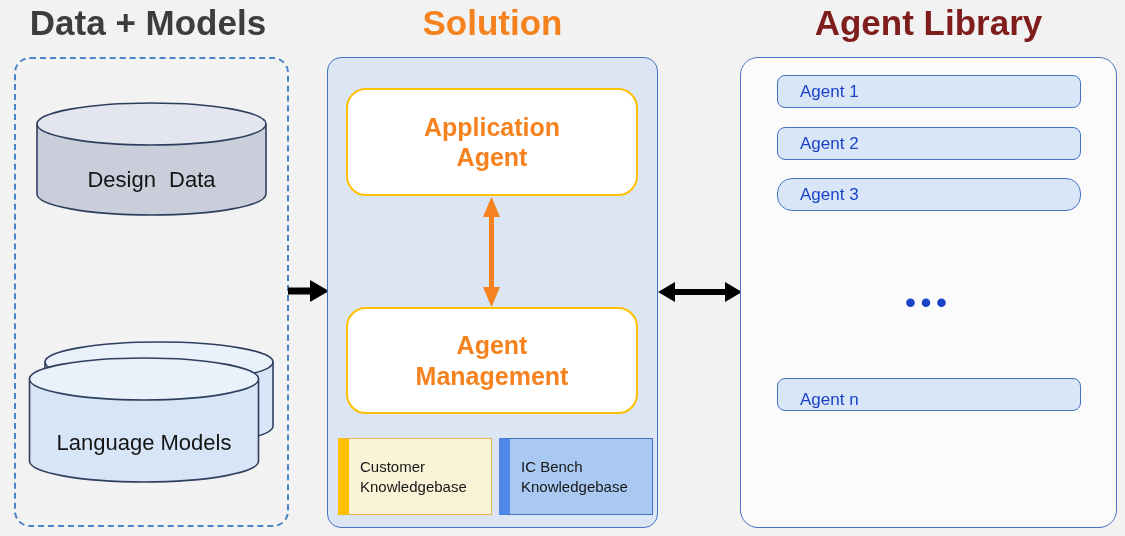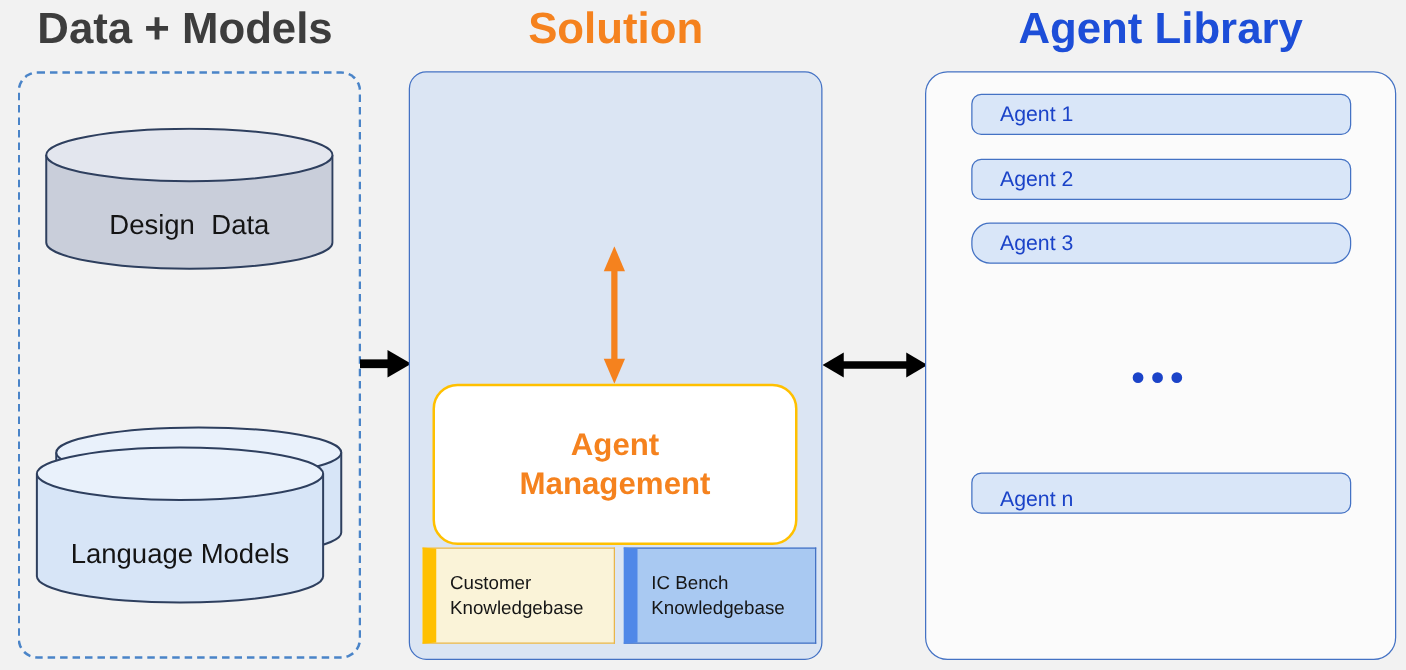--- a/index.html
+++ b/index.html
@@ -18,21 +18,21 @@
     position: absolute;
     top: 2px;
     text-align: center;
     font-size: 35px;
     font-weight: 700;
     letter-spacing: 0px;
     line-height: 1.2;
   }
   .title-data   { left: 8px;   width: 280px; color: #3D3D3D; }
   .title-sol    { left: 327px; width: 331px; color: #F5821E; }
-  .title-lib    { left: 740px; width: 377px; color: #1d4ed8; }
+  .title-lib    { left: 740px; width: 377px; color: #7f1d1d; }
 
   
   .dashed-box {
     position: absolute;
     left: 14px; top: 57px;
     width: 271px; height: 466px;
     border: 2px dashed #4A84C8;
     border-radius: 16px;
   }
   .cyl-label {
@@ -65,21 +65,21 @@
   }
   .agent-box .lbl {
     width: 190px;
     text-align: center;
     font-size: 25px;
     font-weight: 700;
     color: #F5821E;
     line-height: 1.22;
   }
   .app-agent  { top: 30px;  height: 108px; }
-  .agent-mgmt { top: 249px; height: 129px; }
+  .agent-mgmt { top: 249px; height: 107px; }
 
   .kb-box {
     position: absolute;
     top: 380px;
     height: 77px;
     box-sizing: border-box;
     display: flex;
     align-items: center;
   }
   .kb-customer {
@@ -168,20 +168,23 @@
     <text class="cyl-label" x="116" y="112" text-anchor="middle">Language Models</text>
   </svg>
 
   <svg class="abs" style="left:288px; top:279px;" width="41" height="24" viewBox="0 0 41 24">
     <rect x="0" y="8.5" width="23" height="7" fill="#000000"></rect>
     <polygon points="22,1 41,12 22,23" fill="#000000"></polygon>
   </svg>
 
   <div class="solution-box">
 
+    <div class="agent-box app-agent">
+      <div class="lbl">Application Agent</div>
+    </div>
 
     <svg class="abs" style="left:154px; top:139px;" width="19" height="110" viewBox="0 0 19 110">
       <rect x="7" y="14" width="5" height="82" fill="#F5821E"></rect>
       <polygon points="9.5,0 1,20 18,20" fill="#F5821E"></polygon>
       <polygon points="9.5,110 1,90 18,90" fill="#F5821E"></polygon>
     </svg>
 
     <div class="agent-box agent-mgmt">
       <div class="lbl">Agent Management</div>
     </div>

